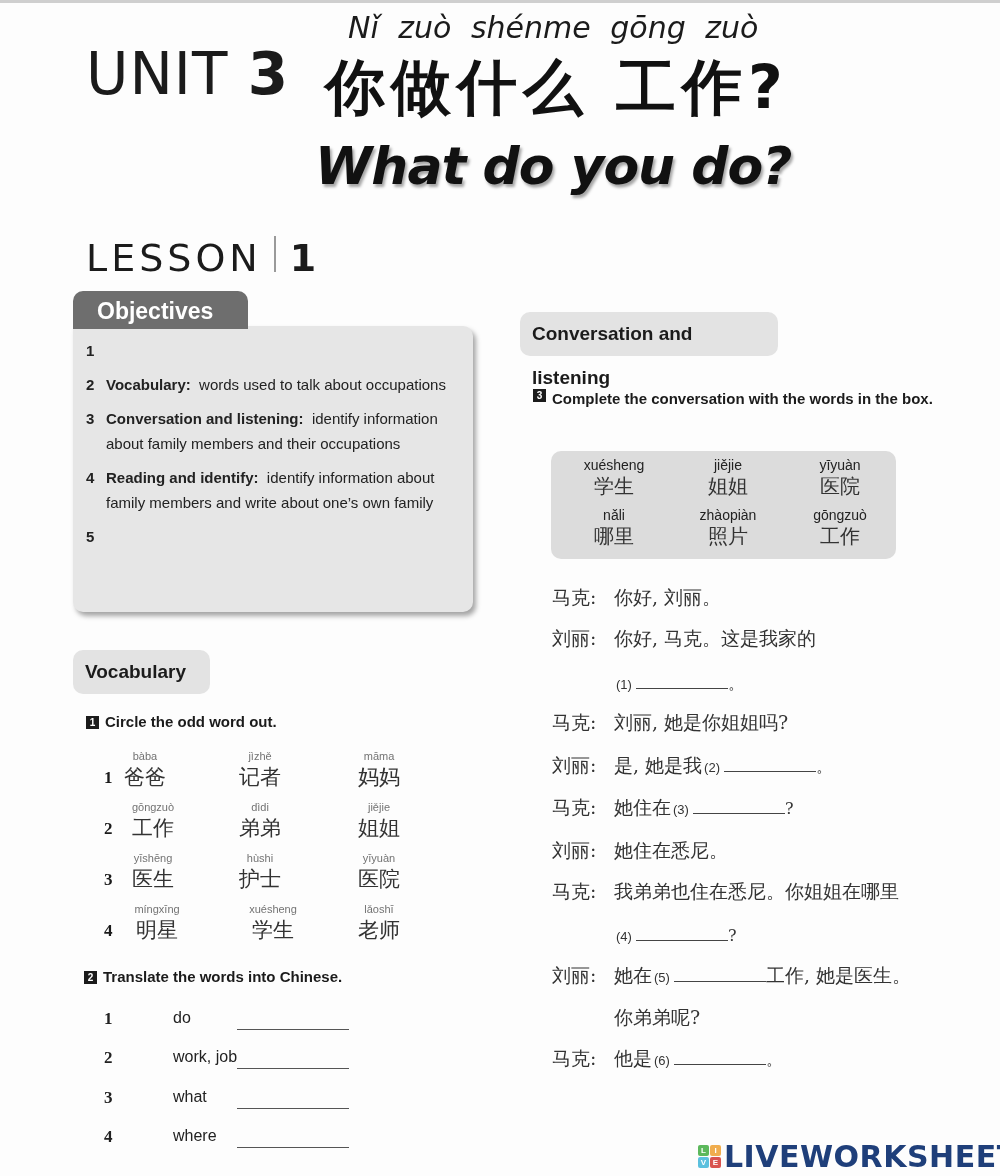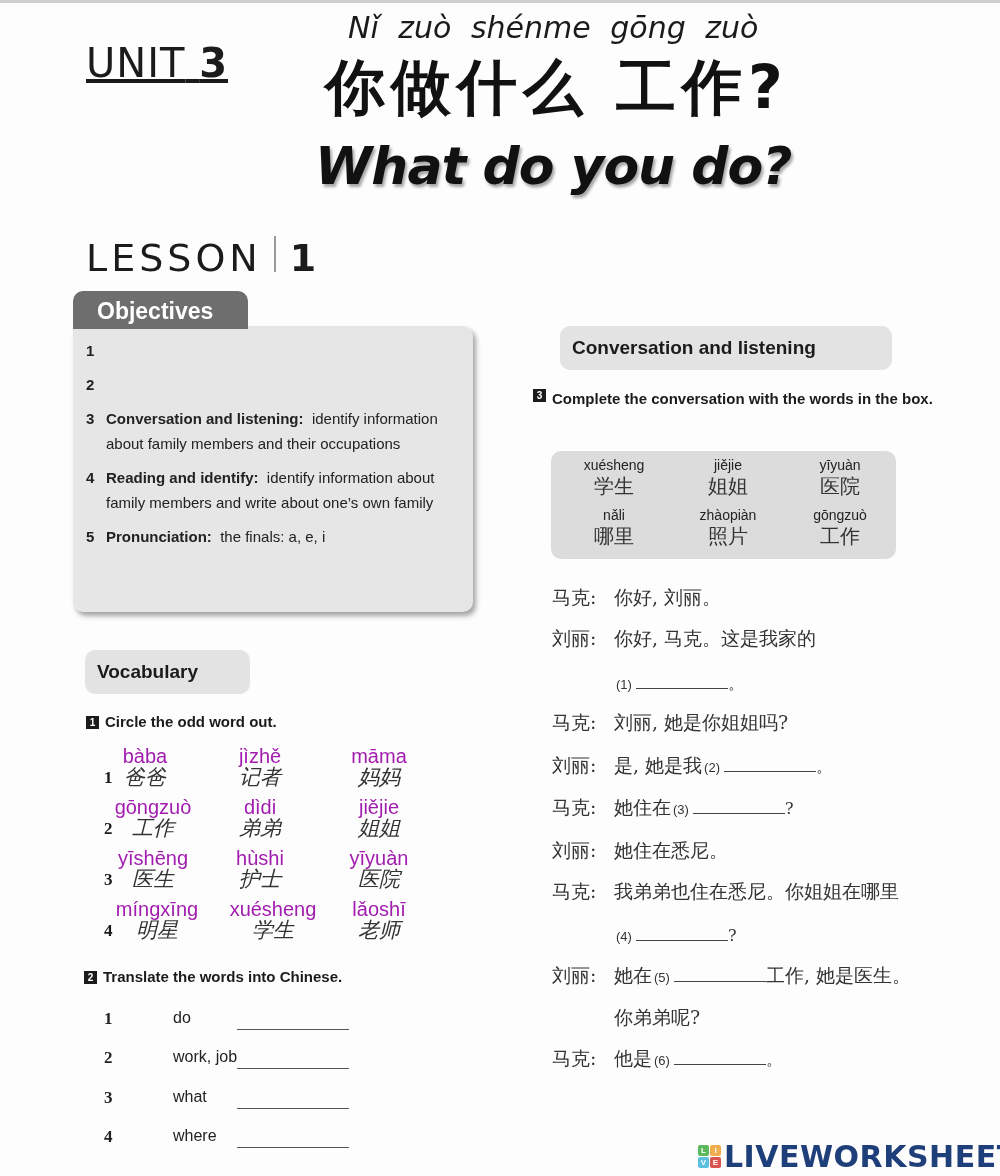--- a/index.html
+++ b/index.html
@@ -5,53 +5,53 @@
   html, body { margin: 0; padding: 0; }
   body {
     width: 1000px; height: 1176px; position: relative; overflow: hidden;
     background: #fdfdfd; color: #1a1a1a;
     font-family: "Liberation Sans", "DejaVu Sans", sans-serif;
   }
   .abs { position: absolute; }
   .topline { left: 0; top: 0; width: 1000px; height: 3px; background: #cfcfcf; }
 
   
-  .unit-label { left: 86px; top: 40px; font-size: 40px; letter-spacing: 1px; color: #1b1b1b; font-family: "DejaVu Sans", sans-serif; text-decoration: underline; }
+  .unit-label { left: 86px; top: 40px; font-size: 58px; letter-spacing: 1px; color: #1b1b1b; font-family: "DejaVu Sans", sans-serif; }
   .unit-label b { font-weight: bold; }
   .pinyin-title { left: 348px; top: 10px; font-size: 30px; font-style: italic; color: #1b1b1b; word-spacing: 10px; font-family: "DejaVu Sans", sans-serif; }
   .cn-title { left: 325px; top: 48px; font-size: 60px; font-weight: bold; letter-spacing: 6px; color: #111; font-family: "DejaVu Sans", sans-serif; }
   .en-title { left: 315px; top: 136px; font-size: 52px; font-weight: bold; font-style: italic; color: #111; letter-spacing: -1px; text-shadow: 2px 3px 3px rgba(0,0,0,0.35); font-family: "DejaVu Sans", sans-serif; }
 
   .lesson { left: 86px; top: 236px; font-size: 38px; letter-spacing: 4px; color: #1b1b1b; font-family: "DejaVu Sans", sans-serif; display:flex; align-items:flex-start; }
   .lesson .sep { display:inline-block; width: 2px; height: 36px; background:#9a9a9a; margin: 0 14px 0 12px; }
   .lesson .num { font-weight: bold; }
 
   
   .obj-tab { left: 73px; top: 291px; width: 175px; height: 38px; background: #6e6e6e; border-radius: 10px 10px 0 0; color: #fff; font-size: 23px; font-weight: bold; line-height: 40px; padding-left: 24px; box-sizing: border-box; }
   .obj-box { left: 73px; top: 326px; width: 400px; height: 286px; background: #e6e6e6; border-radius: 0 10px 10px 10px; box-shadow: 3px 4px 5px rgba(0,0,0,0.35); }
   .obj-list { left: 86px; top: 338px; width: 380px; font-size: 15px; line-height: 25px; color: #222; }
   .obj-item { display: flex; margin-bottom: 9px; }
   .obj-item .n { width: 20px; font-weight: bold; flex: none; }
   .obj-item b { font-weight: bold; }
 
   
   .sec-head { background: #e3e3e3; border-radius: 10px; font-weight: bold; font-size: 19px; color: #1b1b1b; padding: 0 12px; line-height: 44px; height: 44px; box-sizing: border-box; }
-  .vocab-head { left: 73px; top: 650px; width: 165px; margin-left: 12px; }
-  .conv-head { left: 520px; top: 326px; width: 332px; margin-left: 40px; }
+  .vocab-head { left: 73px; top: 650px; width: 137px; }
+  .conv-head { left: 520px; top: 312px; width: 258px; }
 
   .ex-title { font-size: 15px; font-weight: bold; color: #1b1b1b; display: flex; align-items: flex-start; }
   .ex-num { display: inline-block; width: 13px; height: 13px; background: #1b1b1b; color: #fff; font-size: 10px; line-height: 13px; text-align: center; margin-right: 6px; margin-top: 3px; flex: none; font-weight: bold; }
 
   
   .ex1-title { left: 86px; top: 713px; }
   .word-row { left: 100px; width: 330px; height: 52px; }
   .row-num { position: absolute; left: 4px; top: 20px; font-family: "Liberation Serif", serif; font-weight: bold; font-size: 17px; }
   .word { position: absolute; text-align: center; width: 90px; }
-  .word .py { font-size: 20px; color: #a21caf; line-height: 16px; }
-  .word .hz { font-family: "DejaVu Serif", serif; font-size: 21px; color: #333; line-height: 26px; font-style: italic; }
+  .word .py { font-size: 11px; color: #737373; line-height: 16px; }
+  .word .hz { font-family: "DejaVu Serif", serif; font-size: 21px; color: #333; line-height: 26px; }
 
   
   .ex2-title { left: 84px; top: 968px; }
   .tr-row { left: 104px; width: 260px; height: 40px; font-size: 16px; color: #222; }
   .tr-row .n { position: absolute; left: 0; top: 0; font-family: "Liberation Serif", serif; font-weight: bold; font-size: 17px; }
   .tr-row .w { position: absolute; left: 21px; top: 0; margin-left: 48px; }
   .tr-row .blank { position: absolute; left: 133px; top: 20px; width: 112px; border-bottom: 1px solid #555; height: 0; }
 
   
   .ex3-title { left: 533px; top: 386px; width: 400px; line-height: 25px; }
@@ -92,32 +92,32 @@
 </div>
 
 <div class="abs obj-box"></div>
 <div class="abs obj-tab">Objectives</div>
 <div class="abs obj-list">
   <div class="obj-item">
     <span class="n">1</span>
   </div>
   <div class="obj-item">
     <span class="n">2</span>
+    <span><b>Vocabulary:</b>&nbsp; <span>words used to talk about occupations</span></span>
   </div>
   <div class="obj-item">
     <span class="n">3</span>
     <span><b>Conversation and listening:</b>&nbsp; <span>identify information about family members and their occupations</span></span>
   </div>
   <div class="obj-item">
     <span class="n">4</span>
     <span><b>Reading and identify:</b>&nbsp; <span>identify information about family members and write about one’s own family</span></span>
   </div>
   <div class="obj-item">
     <span class="n">5</span>
-    <span><b>Pronunciation:</b>&nbsp; <span>the finals: a, e, i</span></span>
   </div>
 </div>
 
 <div class="abs sec-head vocab-head">Vocabulary</div>
 
 <div class="abs ex-title ex1-title">
   <span class="ex-num">1</span>
   <span>Circle the odd word out.</span>
 </div>
 

